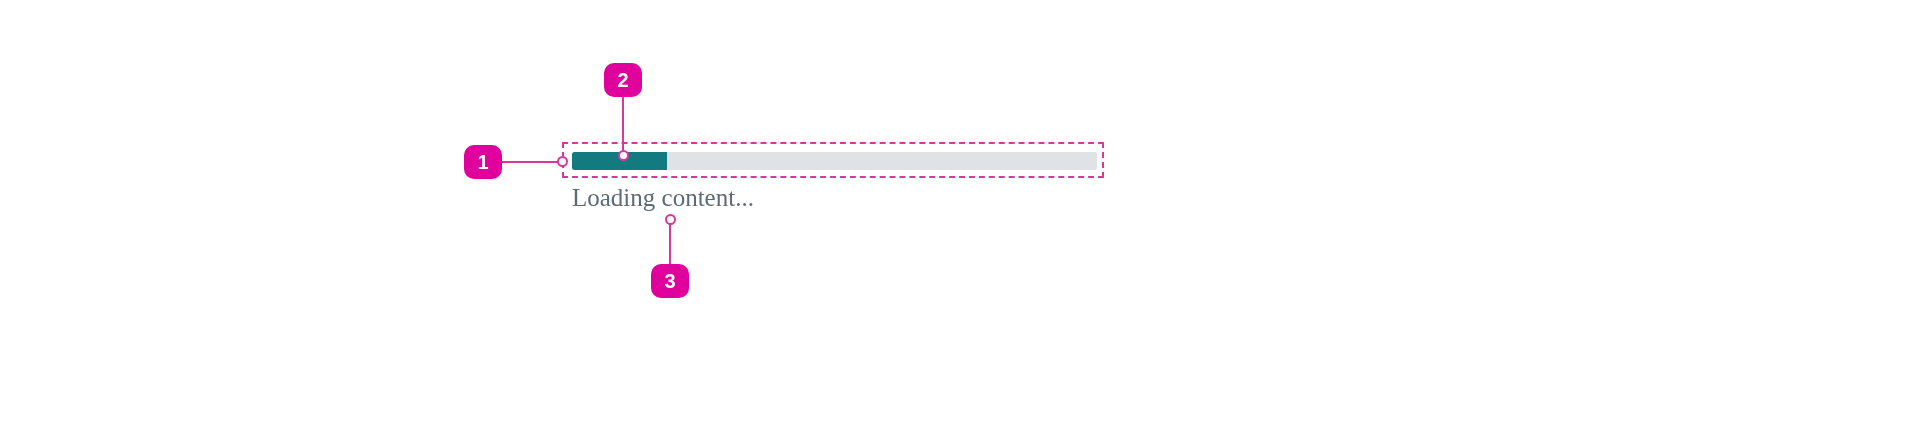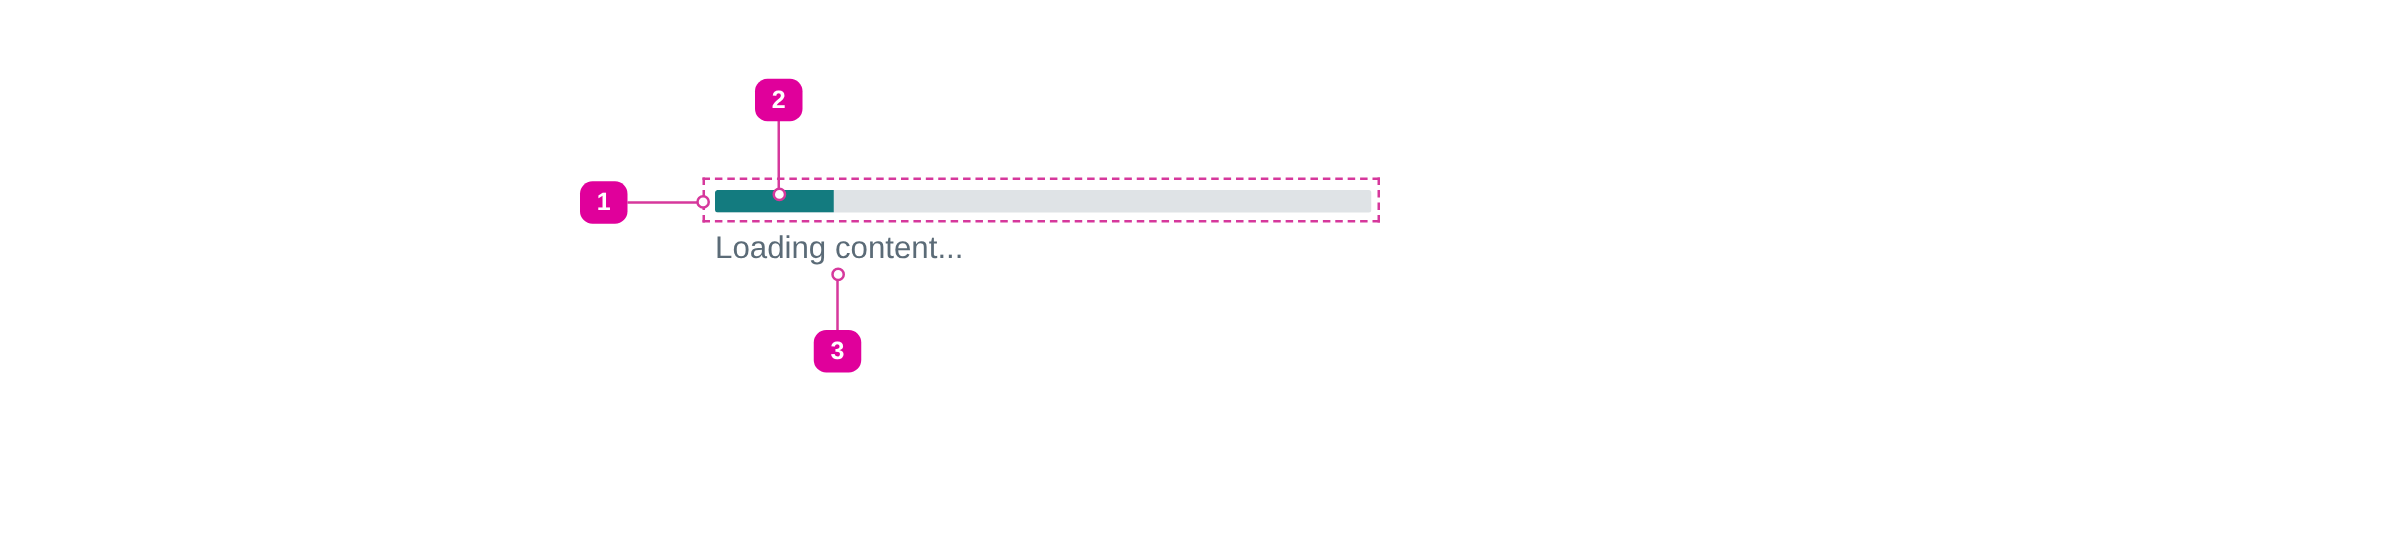--- a/index.html
+++ b/index.html
@@ -49,21 +49,21 @@
     background: #137b7f;
     border-radius: 2px 0 0 2px;
   }
   .progress-label {
     position: absolute;
     left: 572px;
     top: 183px;
     font-size: 25px;
     line-height: 30px;
     color: #5b6b77;
-    font-family: Liberation Sans, sans-serif;
+    font-family: Liberation Serif, serif;
     white-space: nowrap;
   }
 
   
   .badge {
     position: absolute;
     width: 38px;
     height: 34px;
     border-radius: 10px;
     background: #e0009b;

